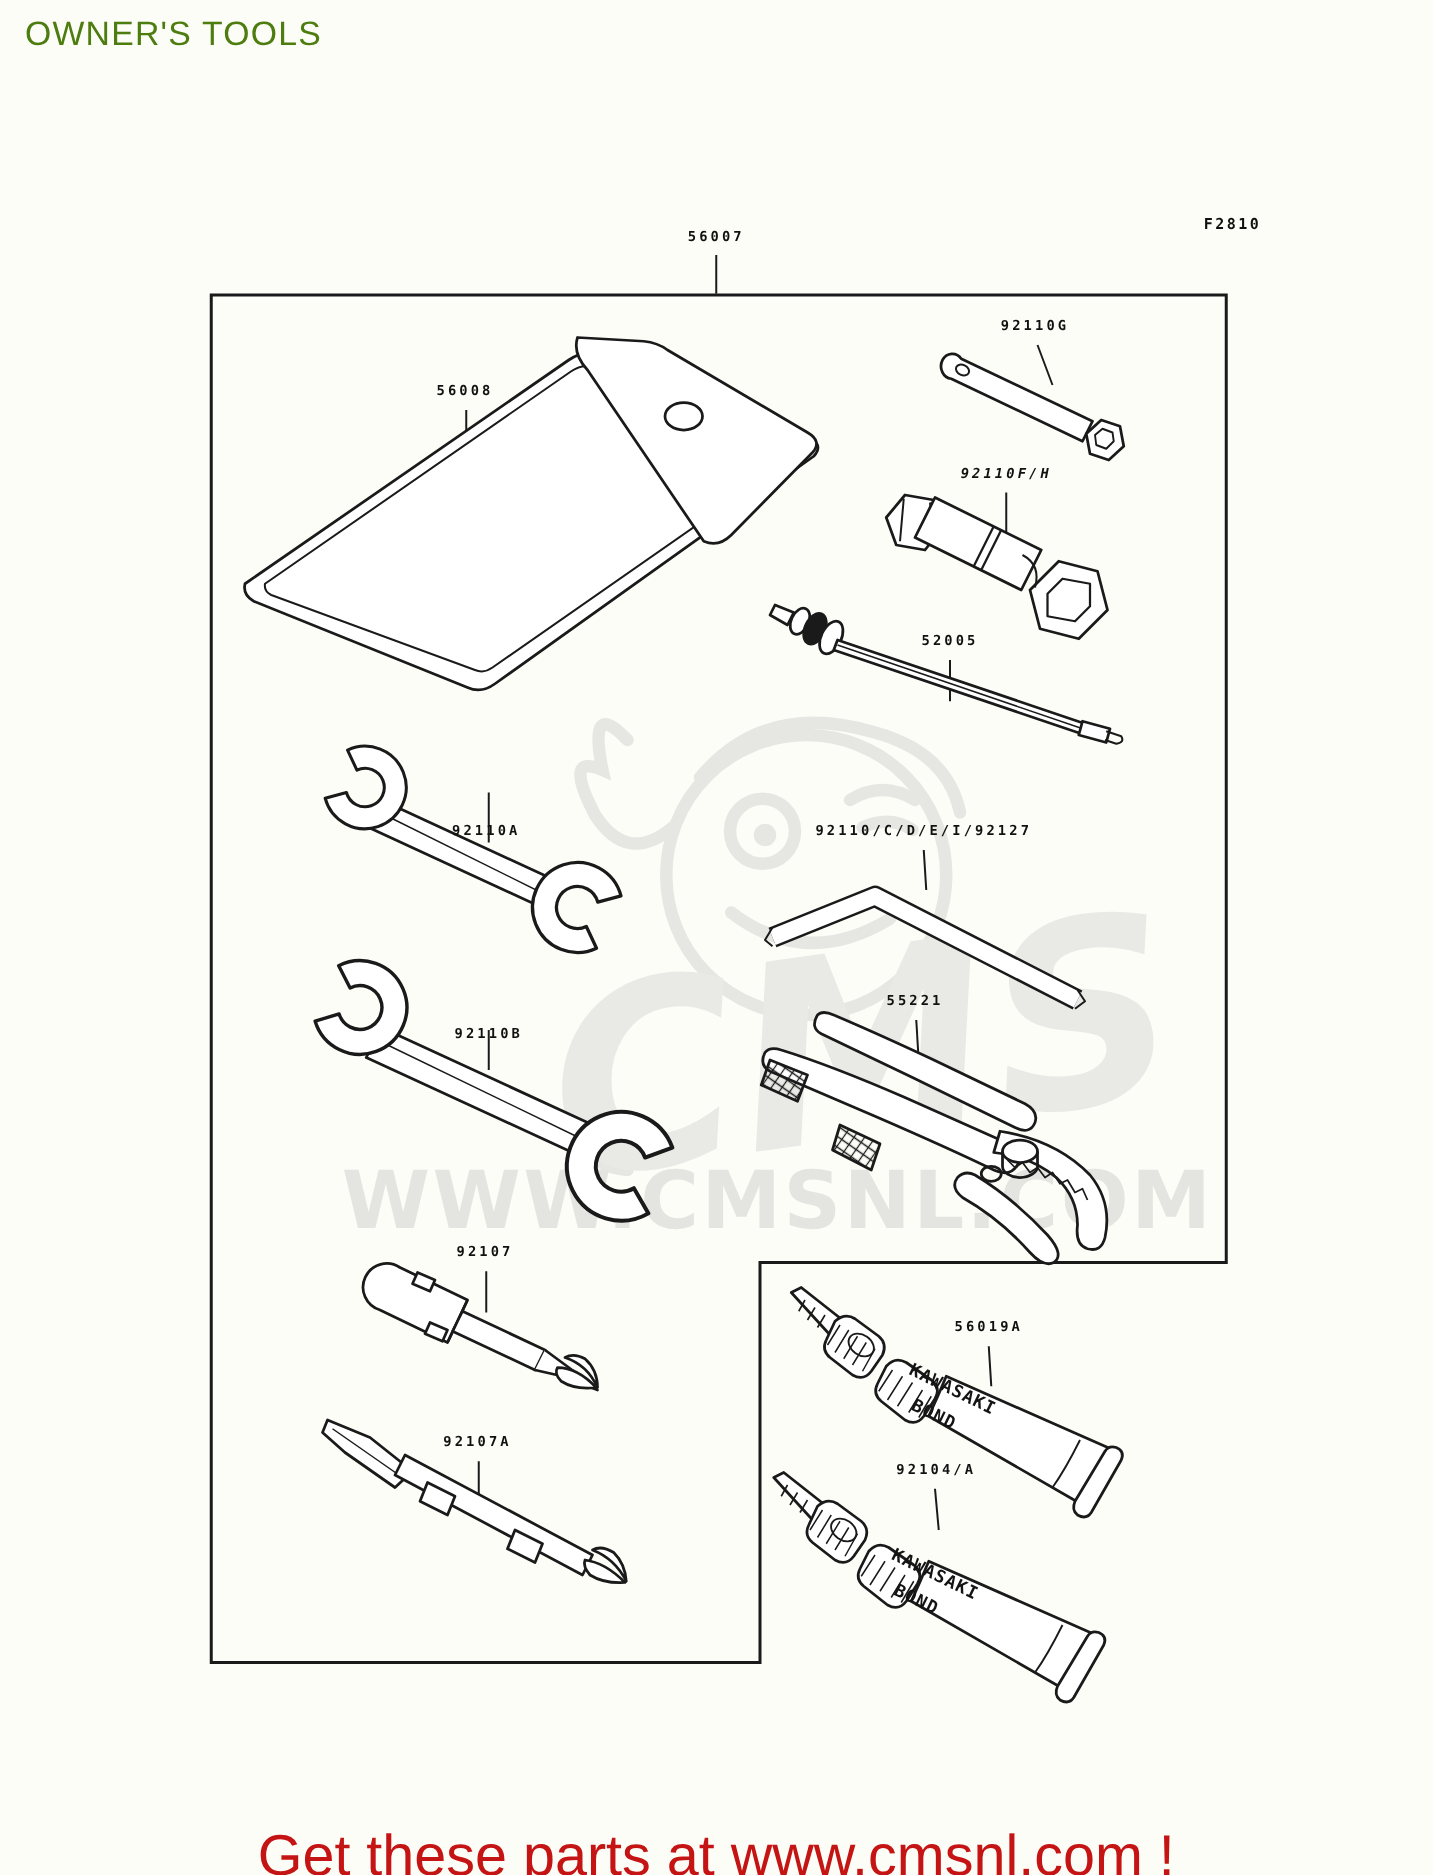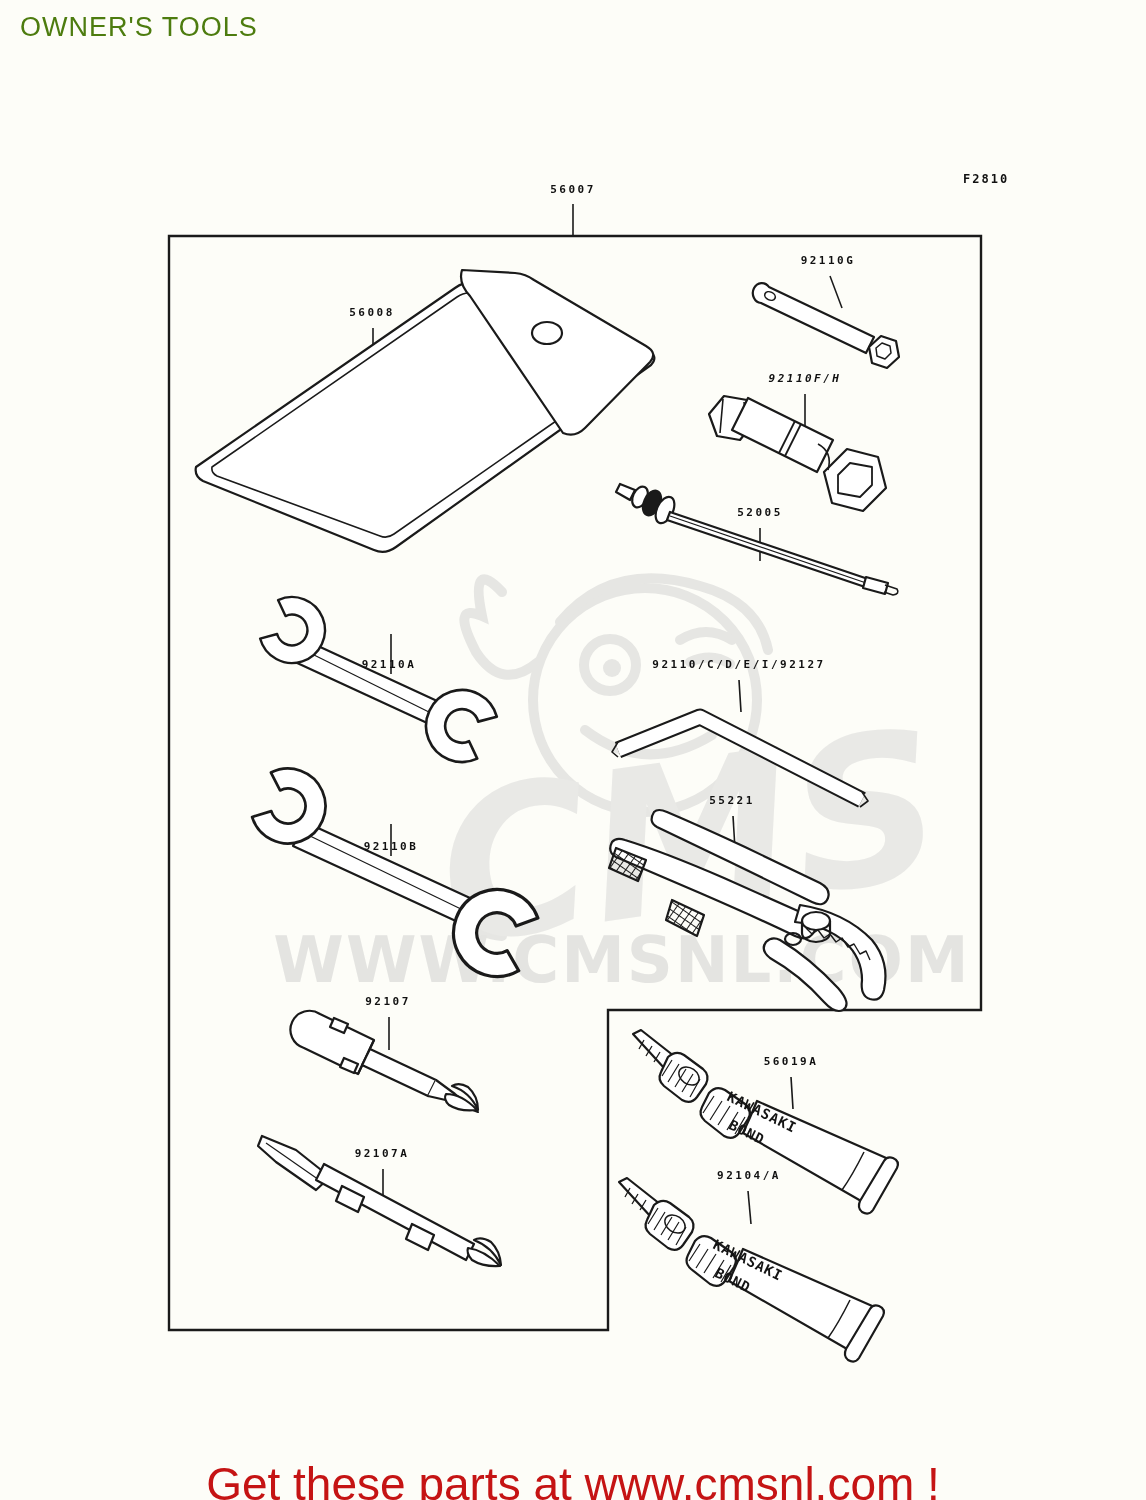--- a/index.html
+++ b/index.html
@@ -209,21 +209,21 @@
   </svg>
 
   <div class="part-label" style="left:573px; top:183px;">56007</div>
   <div class="fig-code">F2810</div>
   <div class="part-label" style="left:828px; top:254px;">92110G</div>
   <div class="part-label" style="left:372px; top:306px;">56008</div>
   <div class="part-label" style="left:805px; top:372px;font-style:italic;">92110F/H</div>
   <div class="part-label" style="left:760px; top:506px;">52005</div>
   <div class="part-label" style="left:389px; top:612px;margin-top:46px;">92110A</div>
   <div class="part-label" style="left:739px; top:658px;text-align:right;">92110/C/D/E/I/92127</div>
-  <div class="part-label" style="left:391px; top:840px;text-align:right;">92110B</div>
+  <div class="part-label" style="left:391px; top:820px;text-align:right;">92110B</div>
   <div class="part-label" style="left:732px; top:794px;">55221</div>
   <div class="part-label" style="left:388px; top:995px;">92107</div>
   <div class="part-label" style="left:382px; top:1147px;">92107A</div>
   <div class="part-label" style="left:791px; top:1055px;">56019A</div>
   <div class="part-label" style="left:749px; top:1169px;">92104/A</div>
 
   <div class="tube-text" style="left:762px; top:1112px;">KAWASAKI</div>
   <div class="tube-text" style="left:747px; top:1132px;">BOND</div>
   <div class="tube-text" style="left:748px; top:1260px;">KAWASAKI</div>
   <div class="tube-text" style="left:733px; top:1280px;">BOND</div>

